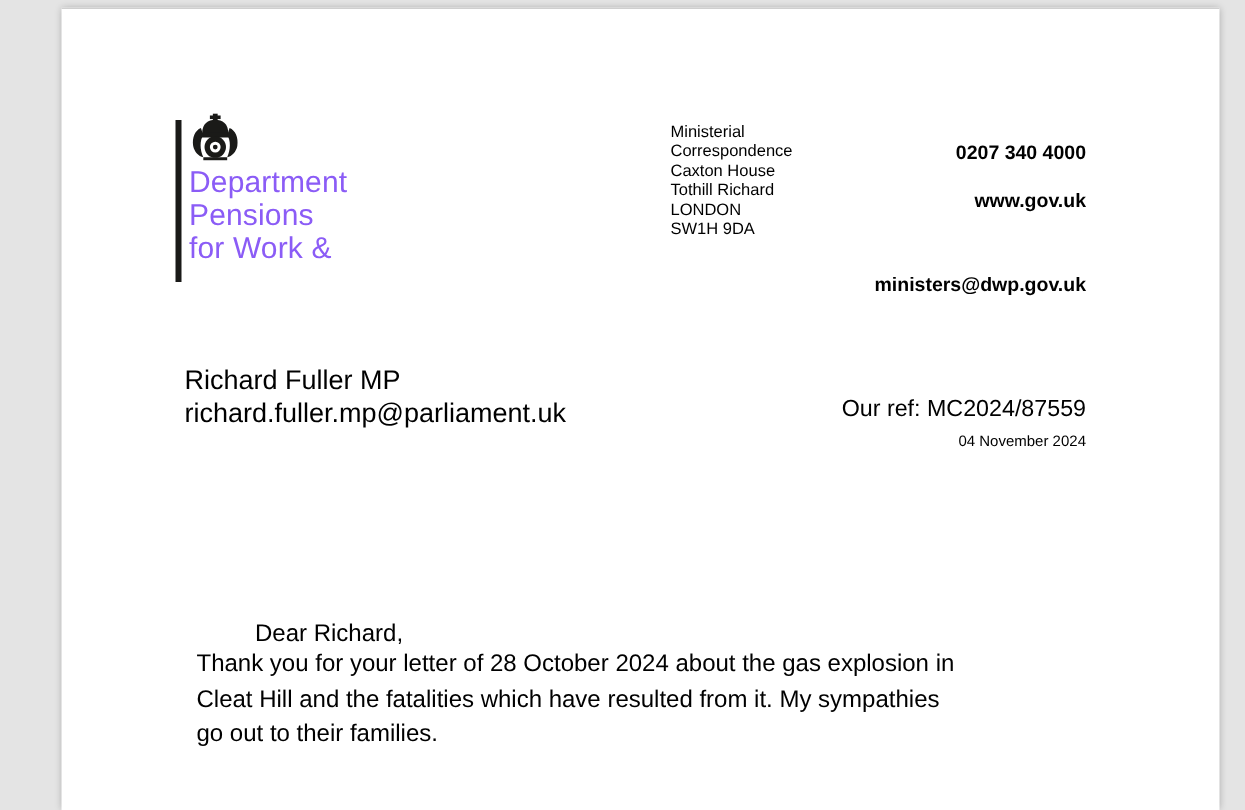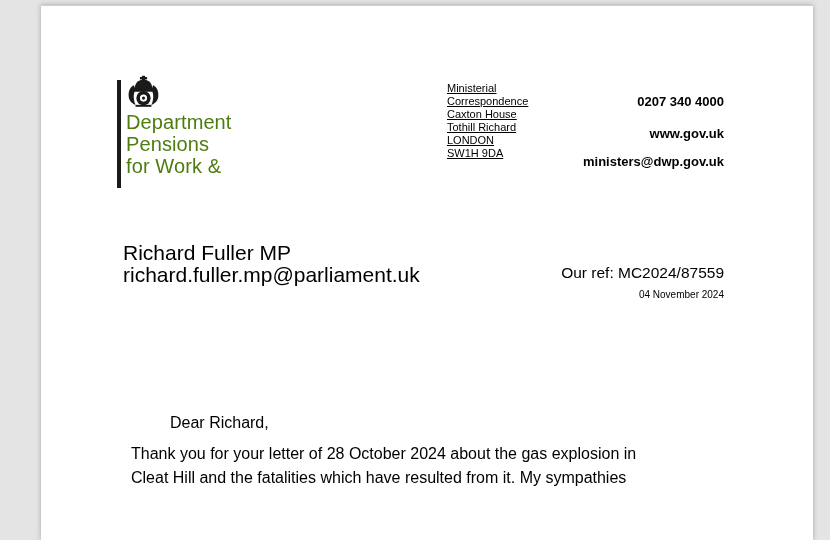--- a/index.html
+++ b/index.html
@@ -31,51 +31,50 @@
   .logo-crest {
     position: absolute;
     left: 85px; top: 69px;
     width: 35px; height: 35px;
   }
   .logo-text {
     position: absolute;
     left: 85px; top: 105px;
     font-size: 20px;
     line-height: 22px;
-    color: #4d7c0f;
+    color: #8b5cf6;
     letter-spacing: 0.1px;
     white-space: nowrap;
   }
 
   
   .sender-address {
     position: absolute;
     left: 406px; top: 76px;
     font-size: 11px;
     line-height: 13px;
     white-space: nowrap;
-    text-decoration: underline;
   }
   .contact-line {
     position: absolute;
     right: 89px;
     font-size: 13px;
     font-weight: bold;
     white-space: nowrap;
     text-align: right;
   }
   .contact-phone   { top: 88px; }
   .contact-website { top: 120px; text-align: right; }
-  .contact-email   { top: 148px; }
+  .contact-email   { top: 176px; }
 
   
   .recipient {
     position: absolute;
     left: 82px; top: 236px;
-    font-size: 21px;
+    font-size: 18px;
     line-height: 22px;
     white-space: nowrap;
   }
   .our-ref {
     position: absolute;
     right: 89px; top: 258px;
     font-size: 15.5px;
     white-space: nowrap;
   }
   .letter-date {
@@ -88,21 +87,21 @@
   
   .salutation {
     position: absolute;
     left: 90px; top: 408px;
     font-size: 16px;
     white-space: nowrap;
     margin-left: 39px;
   }
   .body-paragraph {
     position: absolute;
-    left: 90px; top: 436px;
+    left: 90px; top: 425px;
     font-size: 16px;
     line-height: 23.5px;
   }
   .body-paragraph div { white-space: nowrap; }
 </style>
 </head>
 <body>
 
 <div class="viewport">
   <div class="page">
@@ -144,16 +143,17 @@
       <div>richard.fuller.mp@parliament.uk</div>
     </div>
 
     <div class="our-ref">Our ref: MC2024/87559</div>
     <div class="letter-date">04 November 2024</div>
 
     <div class="salutation">Dear Richard,</div>
     <div class="body-paragraph">
       <div>Thank you for your letter of 28 October 2024 about the gas explosion in</div>
       <div>Cleat Hill and the fatalities which have resulted from it. My sympathies</div>
+      <div>go out to their families.</div>
     </div>
 
   </div>
 </div>
 
 </body></html>

